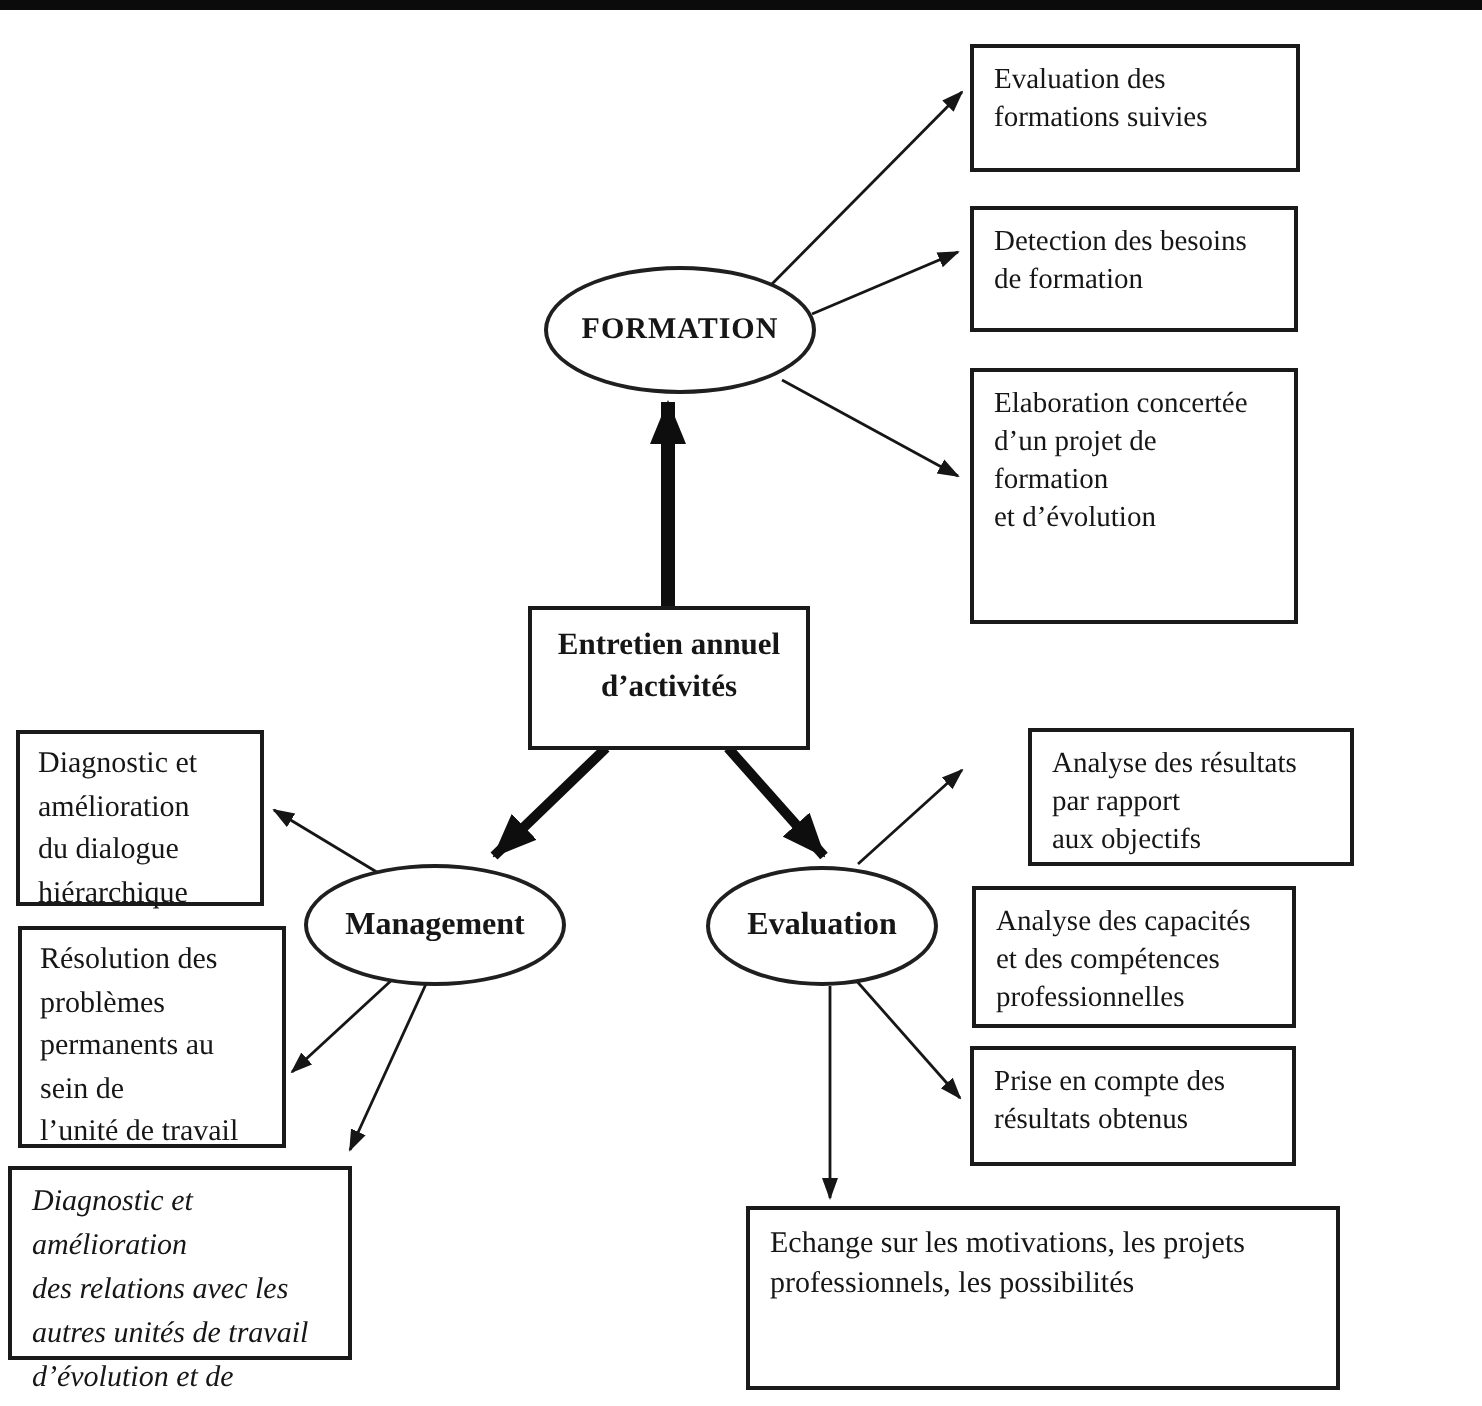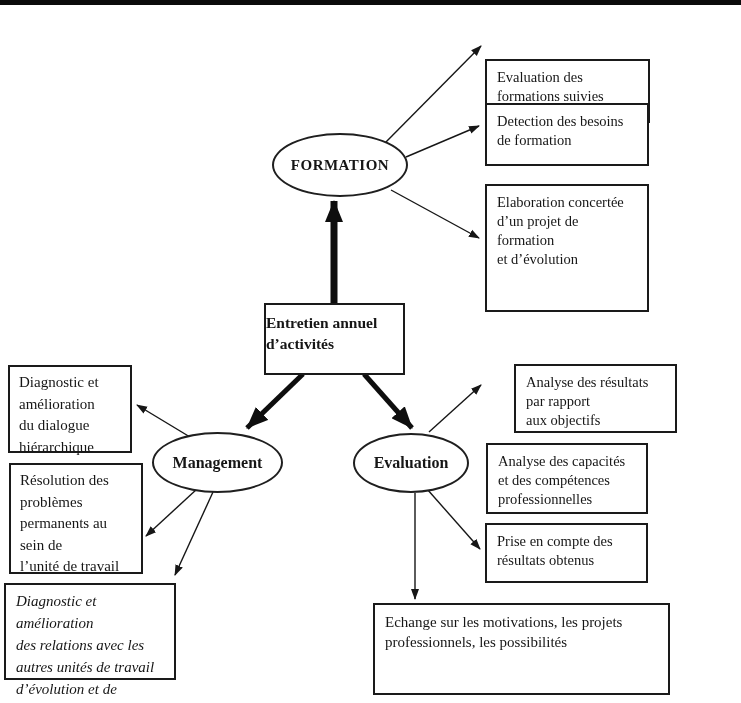--- a/index.html
+++ b/index.html
@@ -52,21 +52,21 @@
   }
   .outcome-bottom {
     font-size: 15px;
     line-height: 20px;
     padding: 7px 8px 4px 10px;
   }
   .root-box {
     font-size: 15.5px;
     font-weight: bold;
     line-height: 21px;
-    text-align: left;
+    text-align: center;
     padding-top: 7px;
   }
   .ellipse {
     position: absolute;
     box-sizing: border-box;
     border: 2px solid #1f1f1f;
     border-radius: 50%;
     background: #ffffff;
     display: flex;
     align-items: center;
@@ -124,21 +124,21 @@
   </div>
 
   <div class="ellipse" style="left:152px; top:432px; width:131px; height:61px;">
     <span class="lbl">Management</span>
   </div>
 
   <div class="ellipse" style="left:353px; top:433px; width:116px; height:60px;">
     <span class="lbl">Evaluation</span>
   </div>
 
-  <div class="node-box outcome-right" style="left:485px; top:22px; width:165px; height:64px;margin-top:37px;">Evaluation des
+  <div class="node-box outcome-right" style="left:485px; top:22px; width:165px; height:64px;">Evaluation des
 formations suivies</div>
 
   <div class="node-box outcome-right" style="left:485px; top:103px; width:164px; height:63px;">Detection des besoins
 de formation</div>
 
   <div class="node-box outcome-right" style="left:485px; top:184px; width:164px; height:128px;">Elaboration concertée
 d’un projet de
 formation
 et d’évolution</div>
 

